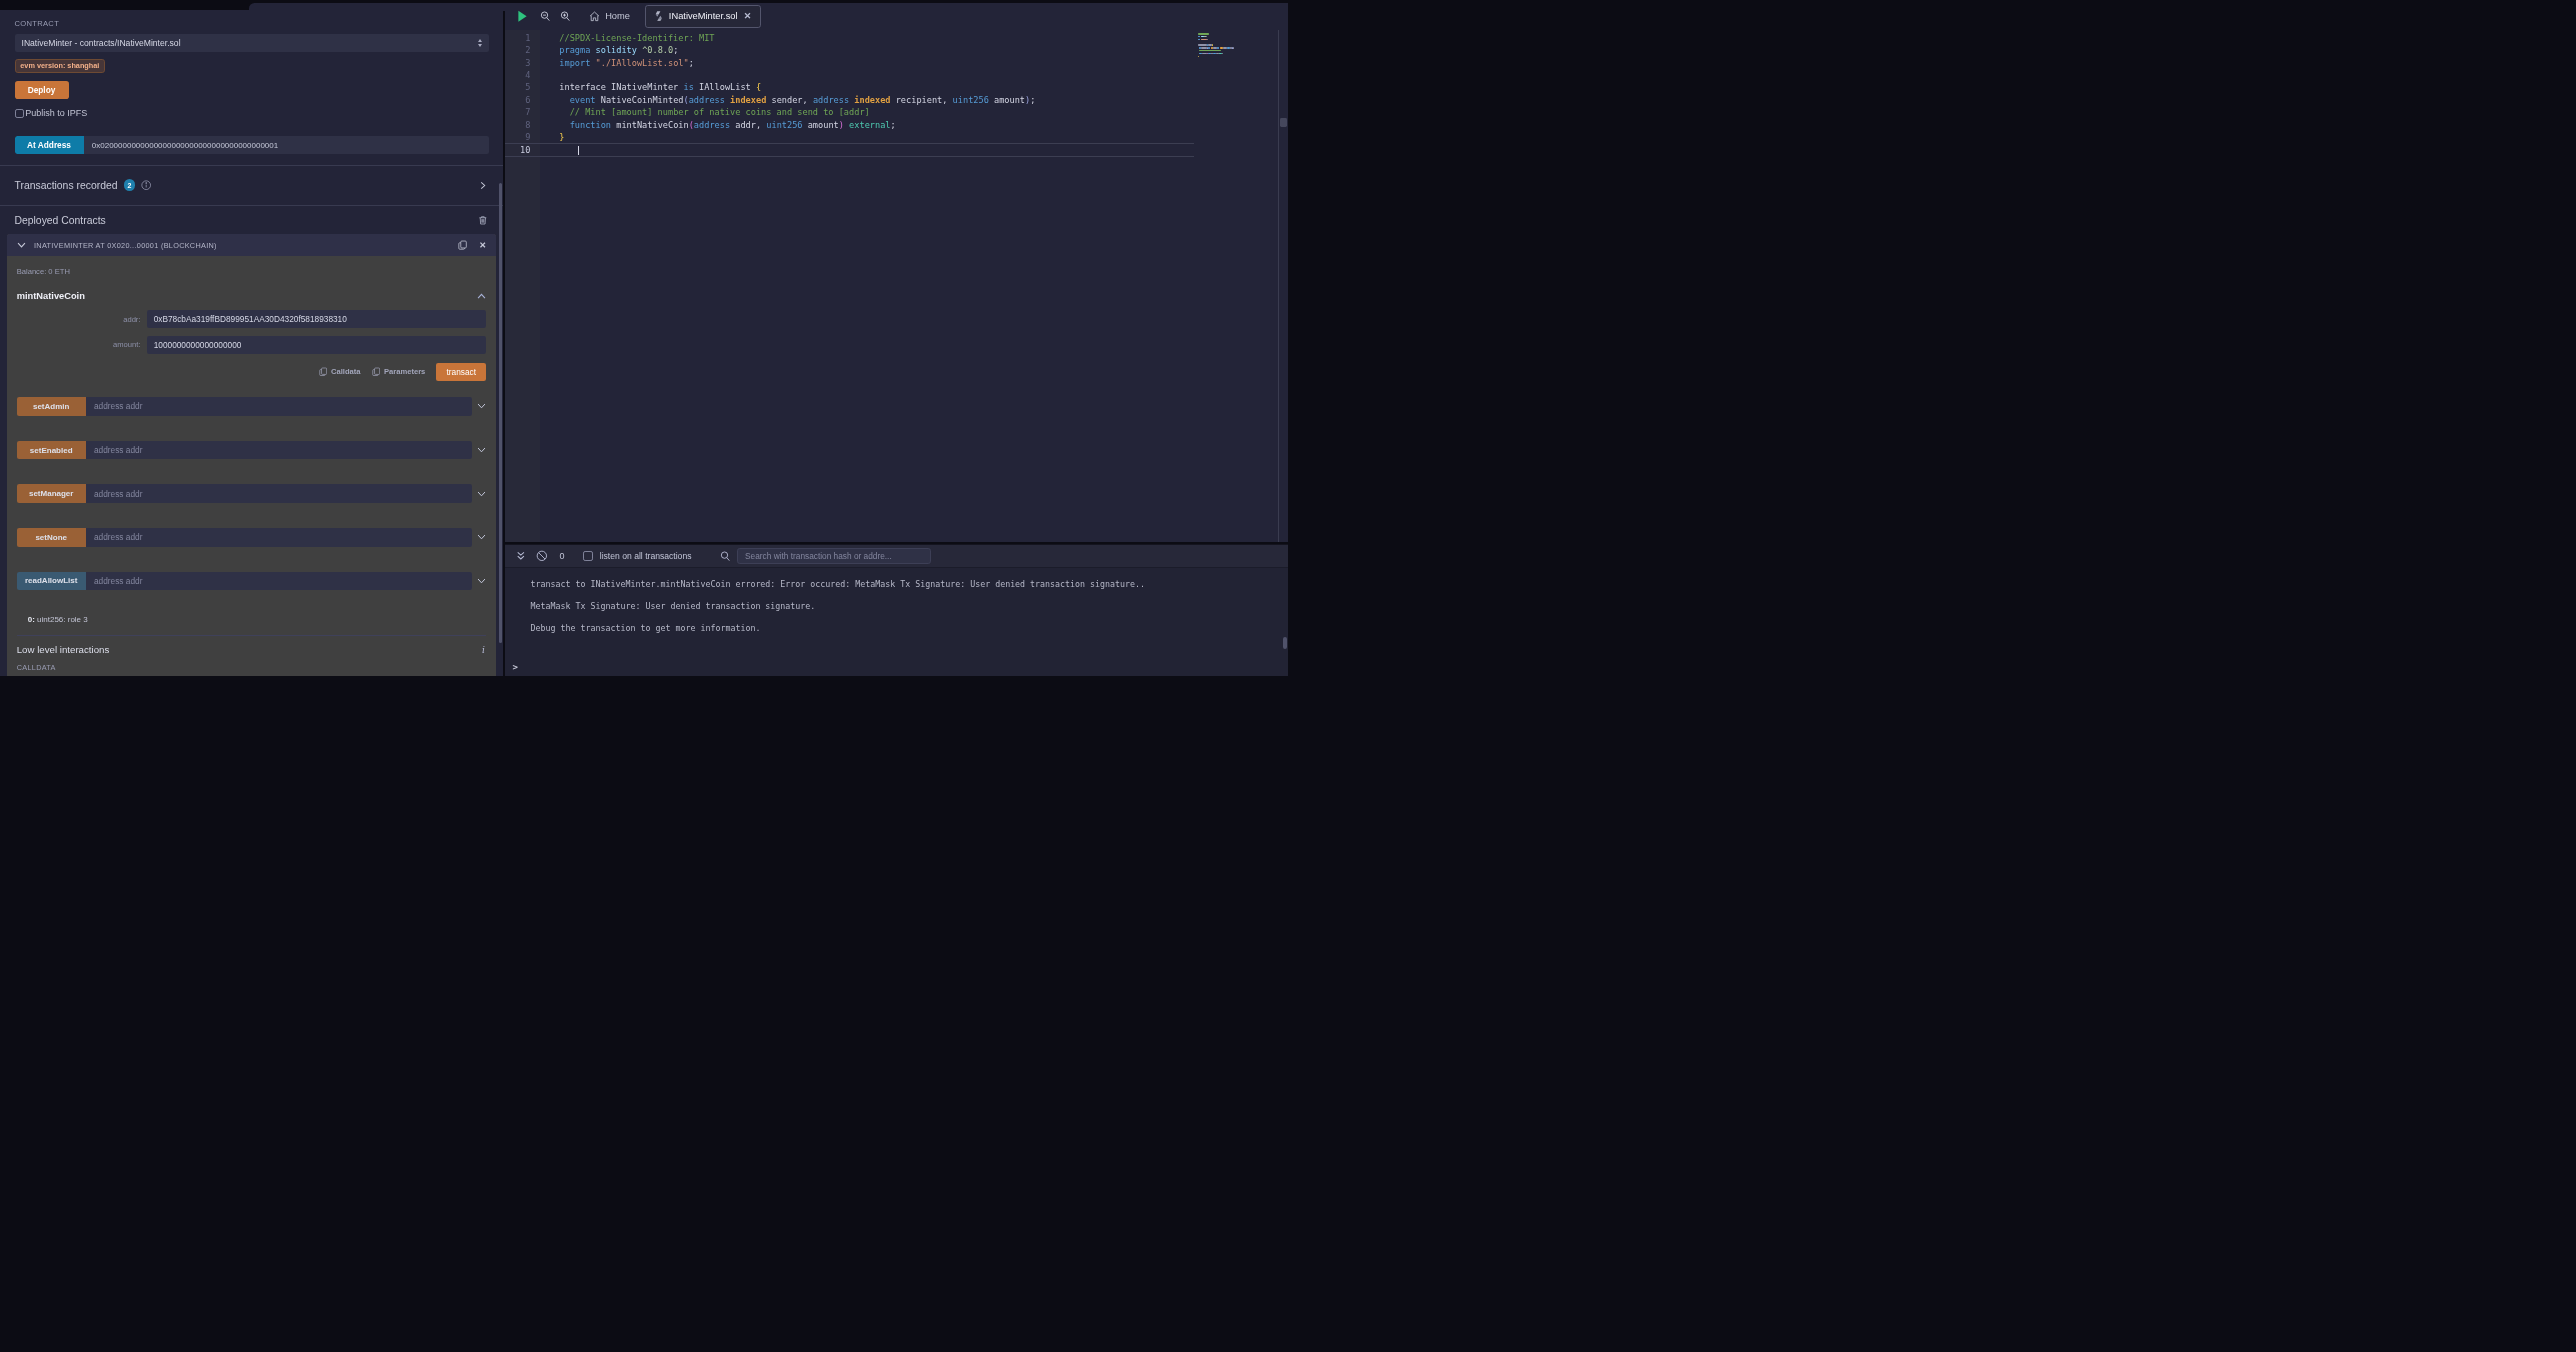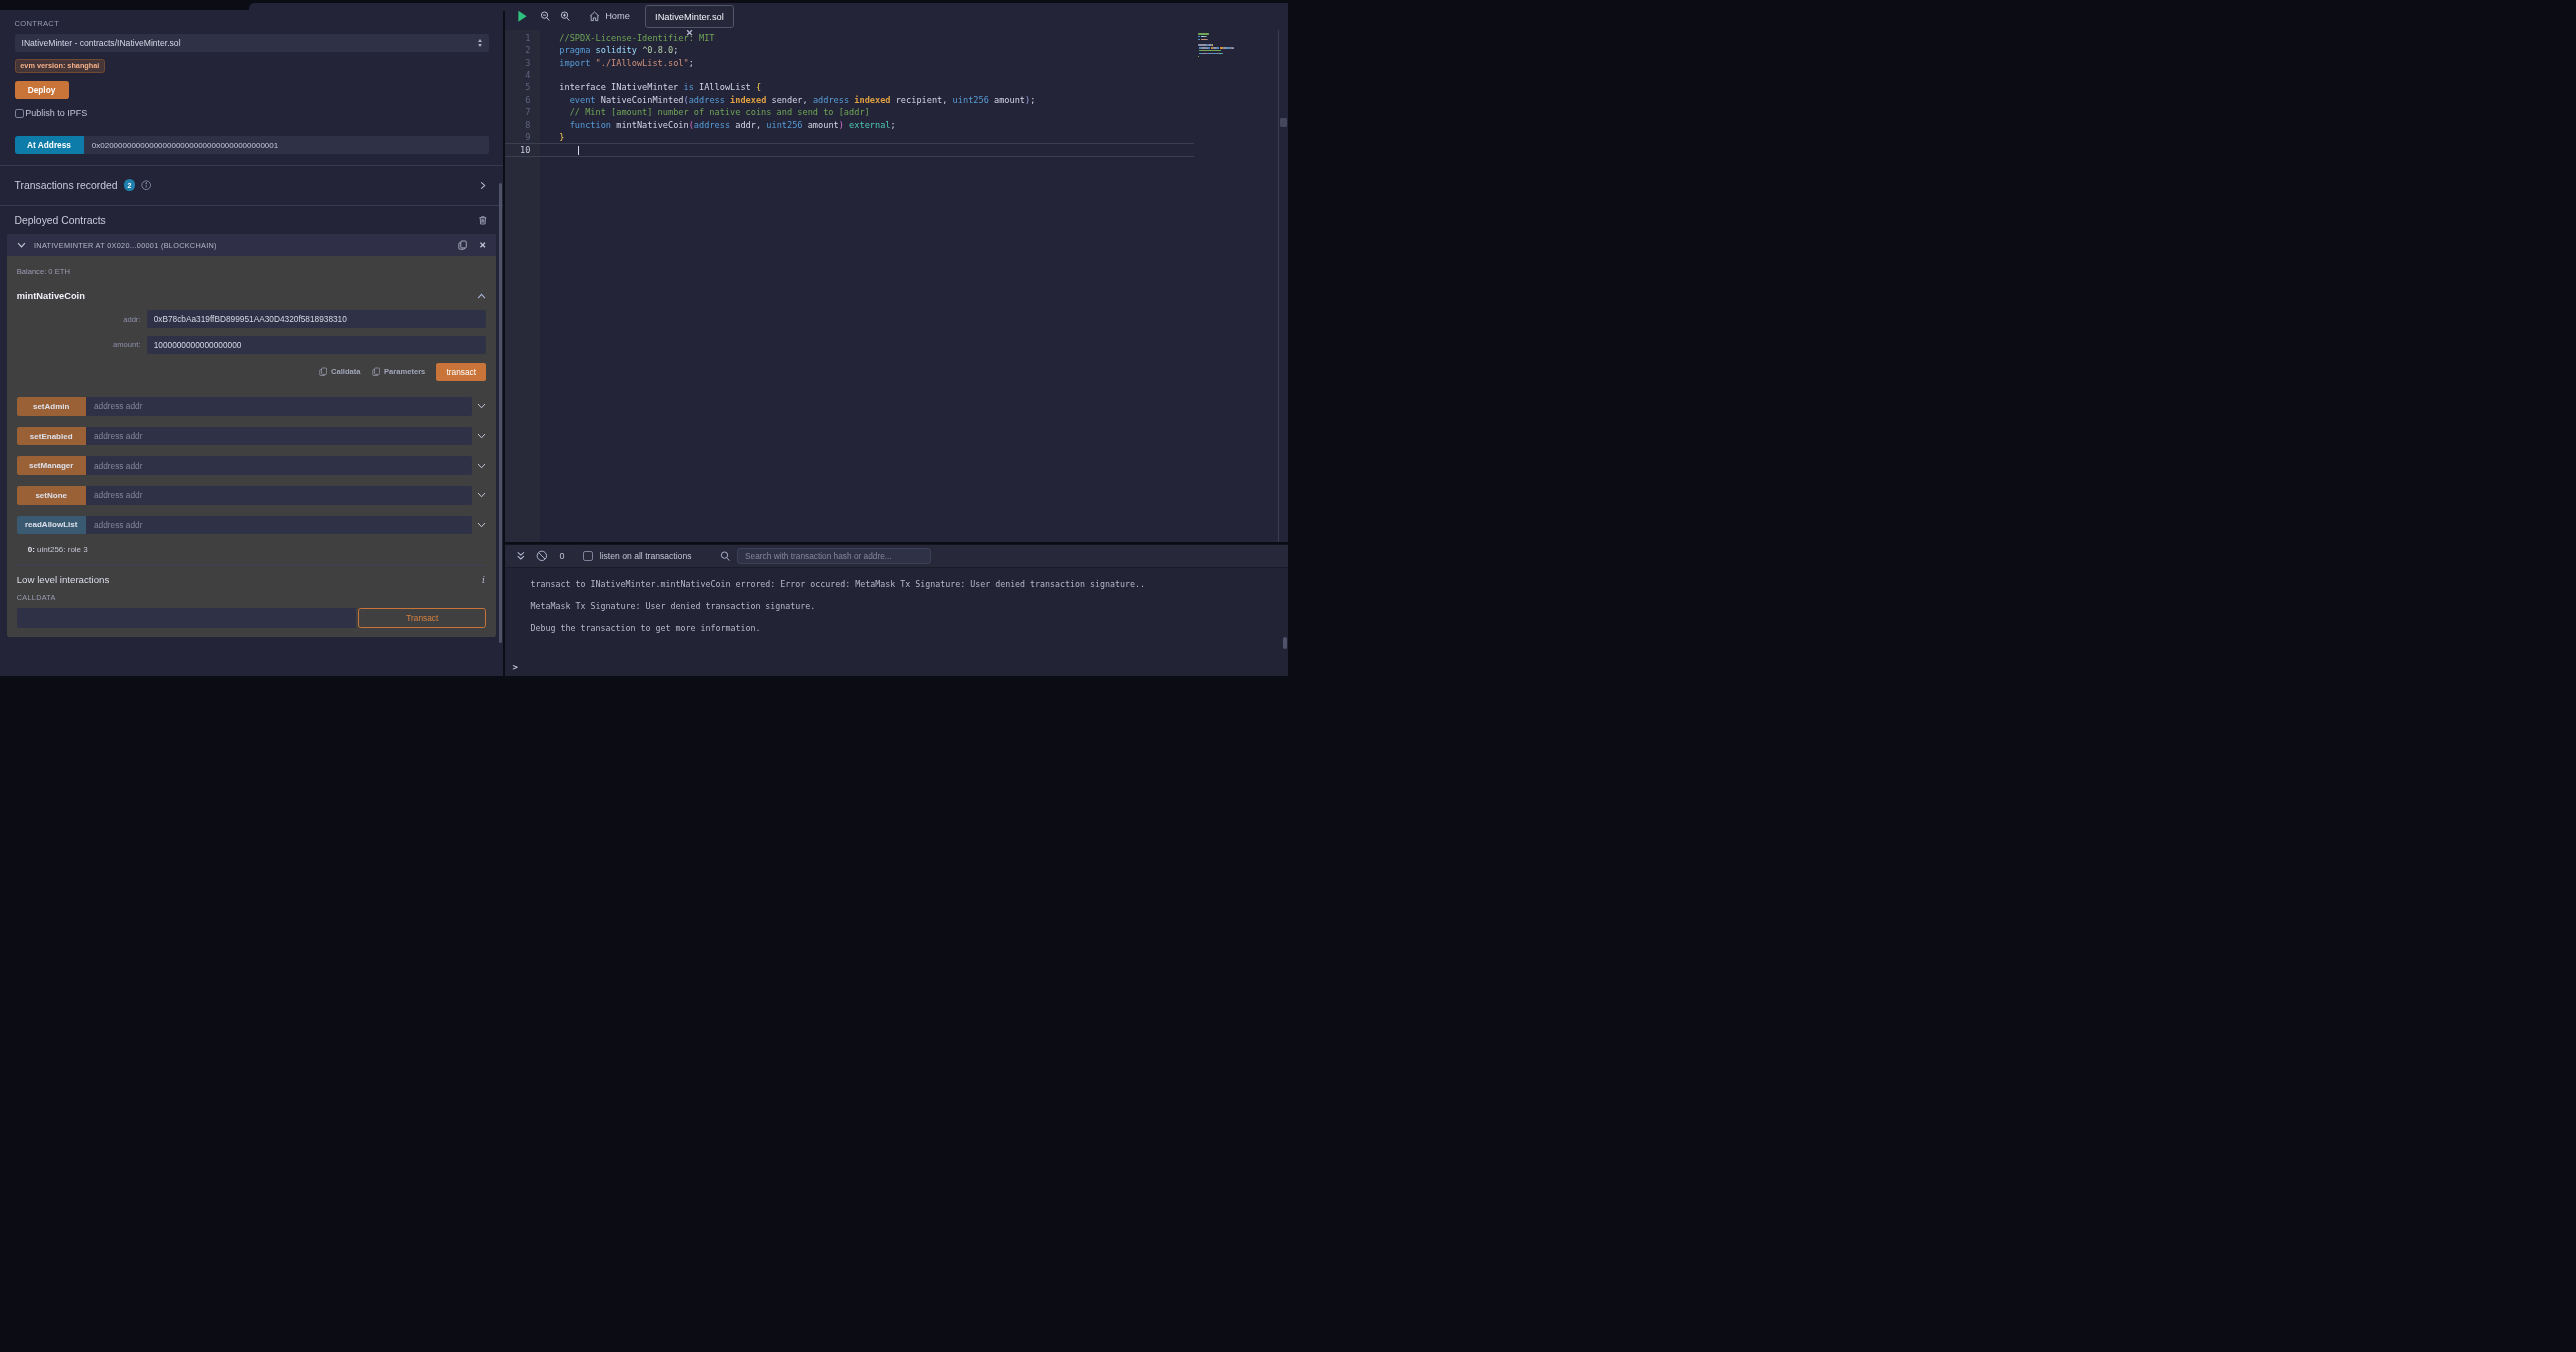--- a/index.html
+++ b/index.html
@@ -59,21 +59,21 @@
   .fn-title-row { margin-top:15px; display:flex; align-items:center; }
   .fn-title { font-size:9.3px; font-weight:700; color:#f0f1f8; flex:1; }
   .param-row { margin-top:9px; display:flex; align-items:center; }
   .param-label { width:130px; text-align:right; font-size:7.6px; color:#8d90a8; padding-right:6.2px; }
   .param-input { flex:1; height:18px; background:#2f3146; border:none; outline:none; border-radius:2.1px; color:#d6d8e6; font-size:8.3px; padding:0 7px; font-family:inherit; }
   .action-row { margin-top:9.7px; display:flex; align-items:center; justify-content:flex-end; gap:11px; }
   .copy-group { display:flex; align-items:center; gap:4.1px; color:#a2a5ba; font-size:7.6px; font-weight:700; cursor:pointer; }
   .transact-btn { width:50px; height:17.3px; background:#c97539; color:#fff; font-size:8.3px; font-weight:400; border-radius:2.1px; }
 
   .fn-list { margin-top:16.6px; }
-  .fn-row { display:flex; align-items:center; margin-bottom:11px; }
+  .fn-row { display:flex; align-items:center; margin-bottom:25px; }
   .fn-btn { width:69px; height:18.6px; border-radius:2.1px 0 0 2.1px; font-size:8px; font-weight:700; color:#dde0ea; }
   .fn-btn.warning { background:#9a6136; }
   .fn-btn.info { background:#3a5a72; }
   .fn-input { flex:1; height:18.6px; background:#2f3146; border:none; outline:none; border-radius:0 2.1px 2.1px 0; color:#d6d8e6; font-size:8.3px; padding:0 8.3px; font-family:inherit; }
   .fn-chev { margin-left:5.5px; display:flex; cursor:pointer; color:#c7cbe0; }
   .fn-output { margin-top:0px; font-size:8px; color:#c2c4d4; padding-left:11px; }
   .fn-output b { color:#e8eaf2; }
 
   .ll-divider { margin:11px 0 0; border-top:0.7px solid #3f415a; }
   .ll-title-row { display:flex; align-items:center; margin-top:8.3px; }
@@ -87,21 +87,21 @@
   ::placeholder { color:#83869e; opacity:1; }
 
   
   .editor-region { position:absolute; left:505px; top:2.8px; width:783px; height:539px; background:#232438; }
   .tab-bar { position:relative; height:27px; display:flex; align-items:center; }
   .tb-icon { display:flex; align-items:center; justify-content:center; cursor:pointer; color:#d0d3e2; }
   .play-icon { margin-left:12.4px; }
   .zoom-out-icon { margin-left:11.7px; }
   .zoom-in-icon { margin-left:9.7px; }
   .home-tab { margin-left:14px; display:flex; align-items:center; gap:5.5px; color:#c6c9d8; font-size:9.3px; cursor:pointer; padding:2.8px 4.1px; }
-  .file-tab { margin-left:11px; height:23.5px; display:flex; align-items:center; gap:6.2px; background:#262738; border:0.7px solid #53556c; border-radius:2.8px; padding:0 9px; cursor:pointer;flex-direction:column; }
+  .file-tab { margin-left:11px; height:23.5px; display:flex; align-items:center; gap:6.2px; background:#262738; border:0.7px solid #53556c; border-radius:2.8px; padding:0 9px; cursor:pointer; }
   .file-tab .tab-label { color:#f2f3fa; font-size:9.3px; }
   .editor { position:absolute; left:0; top:27px; right:0; bottom:0; overflow:hidden; font-family:"DejaVu Sans Mono", monospace; font-size:8.6px; }
   .gutter-bg { position:absolute; left:0; top:0; width:35px; bottom:0; background:#282939; }
   .code-lines { position:relative; padding-top:2.1px; }
   .code-line { display:flex; height:12.4px; line-height:12.4px; white-space:pre; width:689px; }
   .code-line .gutter-num { width:35px; text-align:right; padding-right:9.7px; color:#5f627e; flex-shrink:0; }
   .code-line .code-text { padding-left:19.3px; }
   .code-line.current { border-top:0.7px solid #3c3e52; border-bottom:0.7px solid #3c3e52; height:14px; line-height:12.4px; }
   .code-line.current .gutter-num { color:#c6c9dc; }
   .cursor { display:inline-block; width:1.4px; height:9px; background:#d6d8e6; vertical-align:middle; margin-left:18.6px; }

